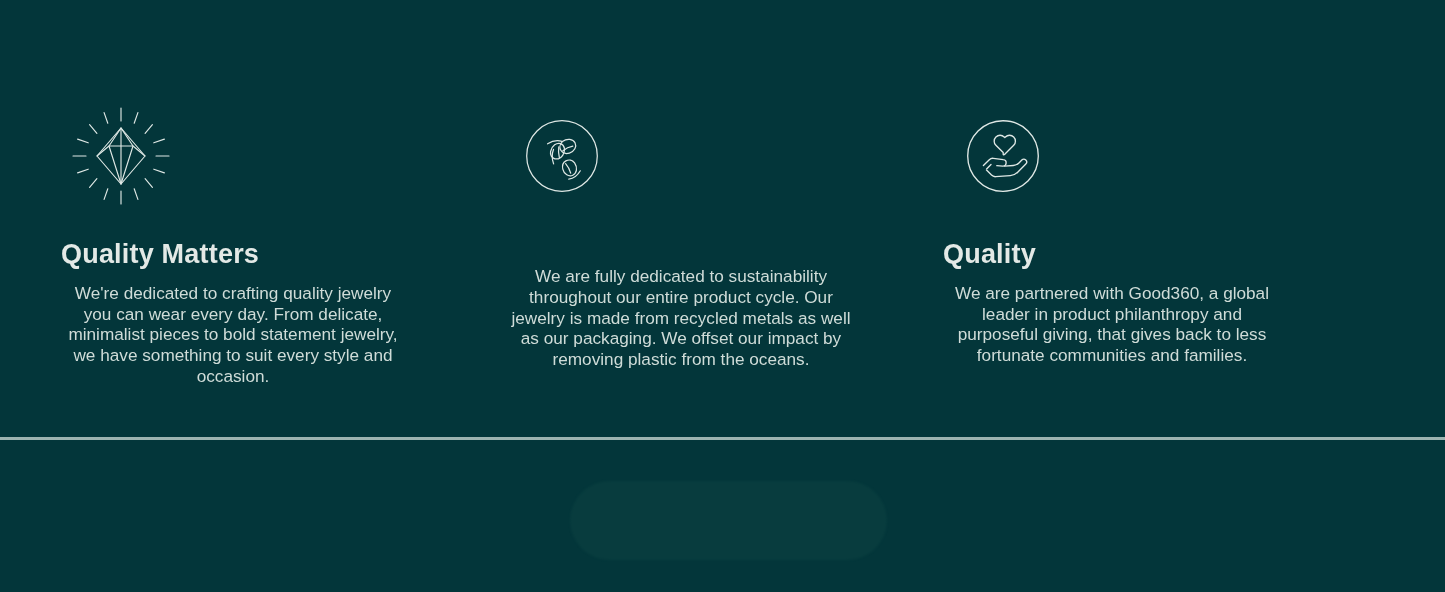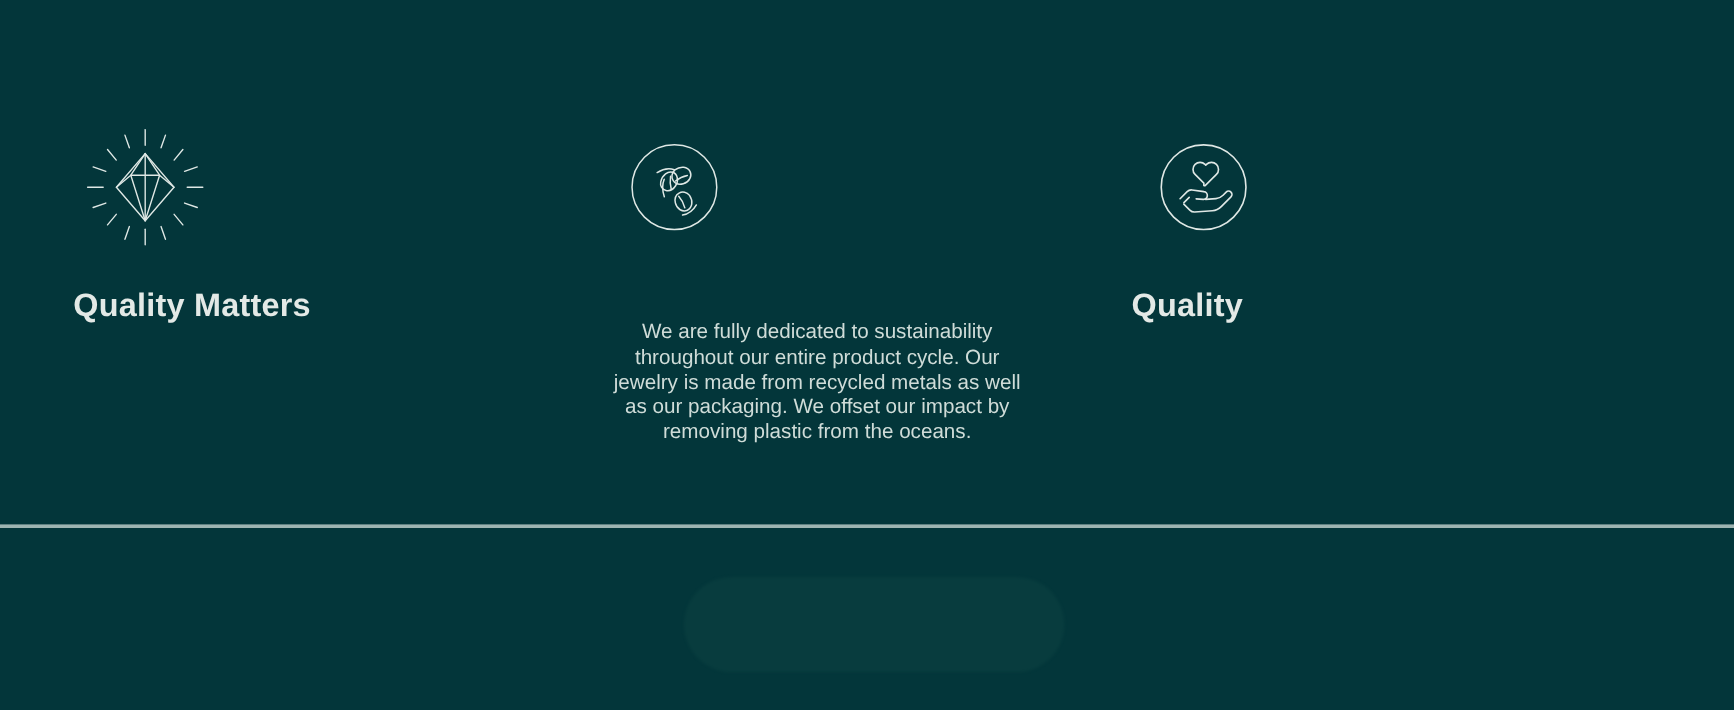--- a/index.html
+++ b/index.html
@@ -141,20 +141,21 @@
           <path d="M35.1 95.4 L38.8 84.8"></path>
           <path d="M20.6 83.4 L27.9 74.6"></path>
           <path d="M8.6 68.9 L19.2 65.2"></path>
           <path d="M4 52 L17 52"></path>
           <path d="M8.6 35.1 L19.2 38.8"></path>
           <path d="M20.6 20.6 L27.9 29.4"></path>
           <path d="M35.1 8.6 L38.8 19.2"></path>
         </svg>
       </div>
       <h3 class="value-title">Quality Matters</h3>
+      <p class="value-body">We're dedicated to crafting quality jewelry you can wear every day. From delicate, minimalist pieces to bold statement jewelry, we have something to suit every style and occasion.</p>
     </div>
 
     <div class="value-column col-sustain">
       <div class="value-icon">
         <svg width="74" height="74" viewBox="0 0 74 74" fill="none" stroke="#dfe8e5" stroke-width="1.25" stroke-linecap="round" stroke-linejoin="round">
           <circle cx="37" cy="37" r="35.3"></circle>
 
           <path d="M37.4 22.6c4.9-3.6 10.6-2.6 12.6 1.2 2 3.8-.5 8.8-5.6 10.3-3.5 1-6.8-.2-8.4-2.6-1.8-2.7-1.3-6.4 1.4-8.9z"></path>
           <path d="M37.9 31.8c2.6-2.1 6-3.9 9.9-4.6"></path>
           <path d="M22.6 24.8c4.3-2.7 9.4-3.9 14.3-2.4"></path>
@@ -177,20 +178,21 @@
           <circle cx="37" cy="37" r="35.3"></circle>
 
           <path d="M37.2 33.6l-7.3-7.3c-2.3-2.3-2.3-6 0-8.3 2.3-2.3 6-2.3 8.3 0l.6.6.6-.6c2.3-2.3 6-2.3 8.3 0 2.3 2.3 2.3 6 0 8.3l-9.2 9.2c-.3.3-.9.3-1.3.1z"></path>
 
           <path d="M17.4 46.6l5.9-5.9c1.1-1.1 2.6-1.6 4.1-1.4l9.8 1.4c1.8.2 3.1 1.8 2.9 3.6-.2 1.7-1.7 2.9-3.4 2.8l-5.9-.4"></path>
           <path d="M38.7 47.1l8.6-.6c2.2-.2 4.3-1.2 5.9-2.8l2.6-2.6c1.1-1.1 2.9-1.1 4 0 1.1 1.1 1.1 2.9 0 4l-8.1 8.1c-2 2-4.6 3.2-7.4 3.4l-14.7 1.1c-1.5.1-3-.5-4.1-1.6l-5-5"></path>
           <path d="M20.6 49.9l4.4-4.4"></path>
         </svg>
       </div>
       <h3 class="value-title">Quality</h3>
+      <p class="value-body">We are partnered with Good360, a global leader in product philanthropy and purposeful giving, that gives back to less fortunate communities and families.</p>
     </div>
 
   </section>
 
   <div class="section-divider"></div>
 
   <section class="bottom-band">
     <div class="placeholder-pill"></div>
   </section>
 

